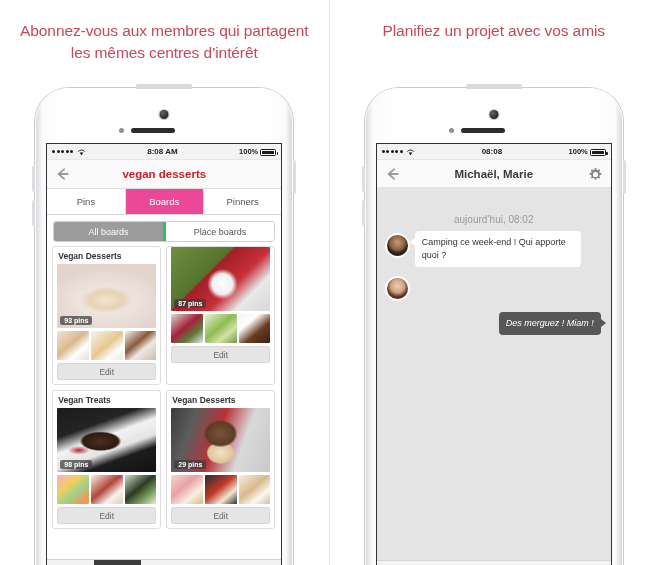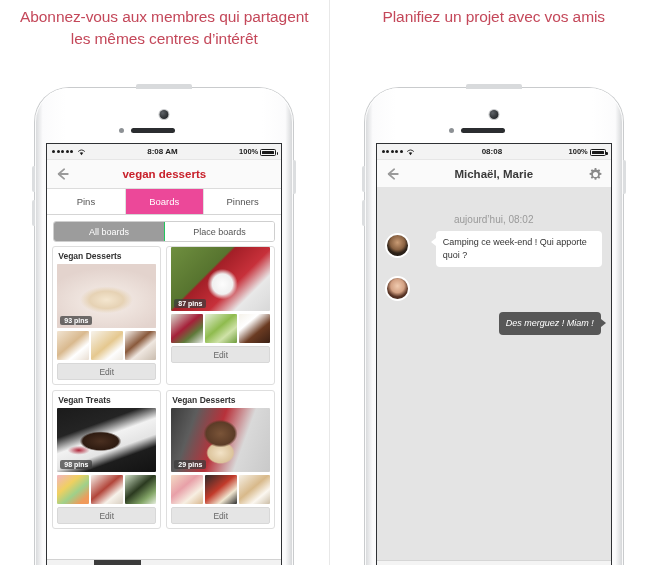--- a/index.html
+++ b/index.html
@@ -8,21 +8,21 @@
     background:#ffffff;
     font-family:"Liberation Sans", sans-serif;
     overflow:hidden;
     position:relative;
   }
   .panels{display:flex;width:658px;height:565px;}
   .panel{position:relative;width:329px;height:565px;overflow:hidden;background:#fff;}
   .panel.right{border-left:1px solid #e8e8e8;}
 
   .headline{
-    position:absolute;left:0;right:0;top:6px;
+    position:absolute;left:0;right:0;top:20px;
     text-align:center;
     color:#c4485a;
     font-size:15.5px;
     line-height:22px;
     font-weight:400;
     padding:0 14px;
     box-sizing:border-box;
     letter-spacing:-0.1px;
   }
 
@@ -112,21 +112,21 @@
   .tab:last-child{border-right:none;}
   .tab.active{background:#ec4899;color:#fff;}
 
   .segwrap{padding:6px 6px 4px;background:#fff;}
   .segment{display:flex;height:19px;border-radius:3px;overflow:hidden;border:1px solid #cfcfcf;}
   .seg{
     flex:1;display:flex;align-items:center;justify-content:center;
     font-size:9px;color:#555;background:#fff;
   }
   .seg.active{background:#9c9c9c;color:#fff;}
-  .seg+.seg{border-left:1px solid #22c55e;}
+  .seg+.seg{border-left:3px solid #22c55e;}
 
   
   .boardgrid{
     display:flex;flex-wrap:wrap;gap:5px;padding:0 5px;background:#fff;
   }
   .board{
     width:109px;background:#fff;border:1px solid #dedede;border-radius:3px;
     overflow:hidden;box-sizing:border-box;
   }
   .board-title{
@@ -166,21 +166,21 @@
   }
   .msg-row{display:flex;align-items:flex-start;padding:0 8px 7px;}
   .msg-row.out{justify-content:flex-end;padding-right:10px;font-style:italic;}
   .avatar{
     width:21px;height:21px;border-radius:50%;flex:0 0 auto;margin-right:5px;
     background:#bbb;overflow:hidden;border:2px solid #fff;box-sizing:content-box;
     margin-top:2px;
   }
   .bubble{
     background:#fff;border-radius:4px;padding:5px 7px;
-    font-size:9px;color:#333;line-height:13px;max-width:152px;position:relative;margin-left:21px;
+    font-size:9px;color:#333;line-height:13px;max-width:152px;position:relative;
   }
   .bubble:before{
     content:"";position:absolute;left:-5px;top:7px;
     border-width:4px 5px 4px 0;border-style:solid;border-color:transparent #fff transparent transparent;
   }
   .bubble.dark{background:#575757;color:#fff;}
   .bubble.dark:before{
     left:auto;right:-5px;top:7px;
     border-width:4px 0 4px 5px;border-color:transparent transparent transparent #575757;
   }

